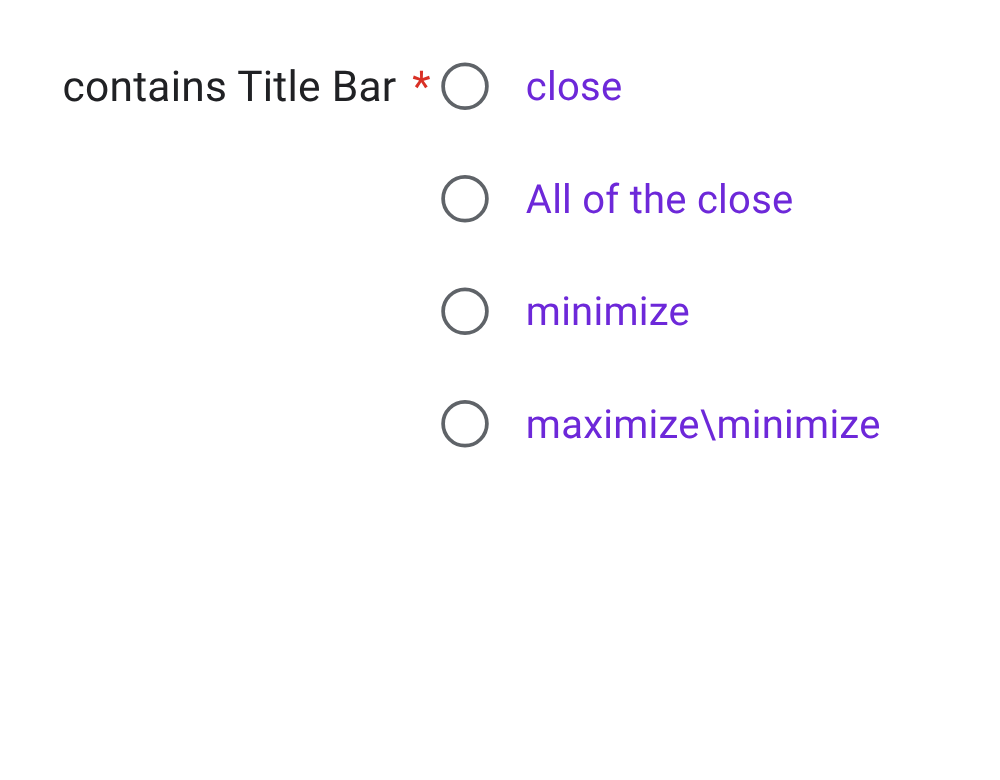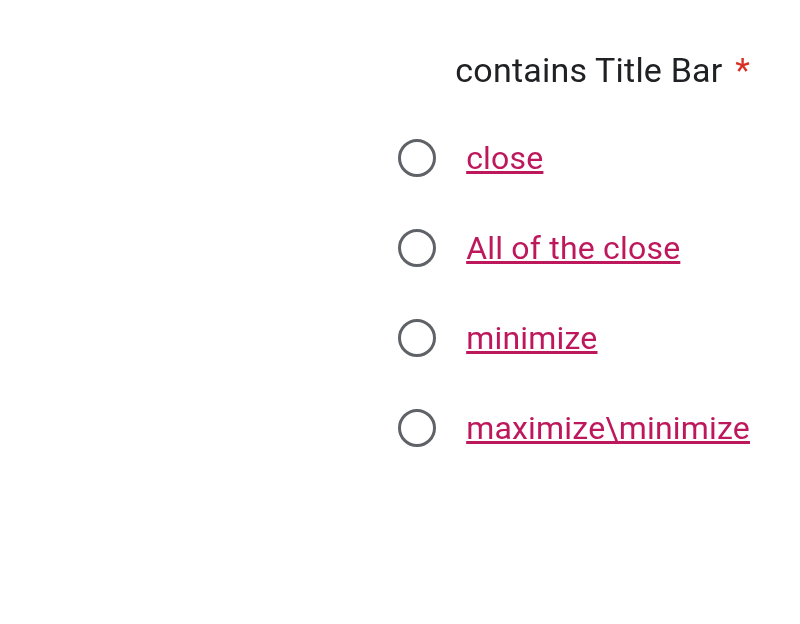--- a/index.html
+++ b/index.html
@@ -9,22 +9,21 @@
     }
     body {
       font-family: Roboto, Arial, sans-serif;
       background: #ffffff;
       width: 800px;
       height: 624px;
       padding: 50px 50px 0 50px;
     }
     .question-block {
       display: flex;
-      flex-direction: column;
-      align-items: flex-end;
+      flex-direction: row;
     }
     .question-title {
       font-size: 34px;
       color: #202124;
       letter-spacing: 0.2px;
       font-weight: 400;
       margin-bottom: 48px;
       line-height: 1.2;
     }
     .required-asterisk {
@@ -45,24 +44,23 @@
     }
     .radio-circle {
       width: 38px;
       height: 38px;
       border: 3px solid #5f6368;
       border-radius: 50%;
       flex-shrink: 0;
     }
     .option-label {
       font-size: 32px;
-      color: #be185d;
+      color: #6d28d9;
       letter-spacing: 0.2px;
       font-weight: 400;
-      text-decoration: underline;
     }
   </style>
 </head>
 <body>
 
 <div class="question-block">
   <div class="question-title">
     <span>contains Title Bar</span>
     <span class="required-asterisk">*</span>
   </div>

